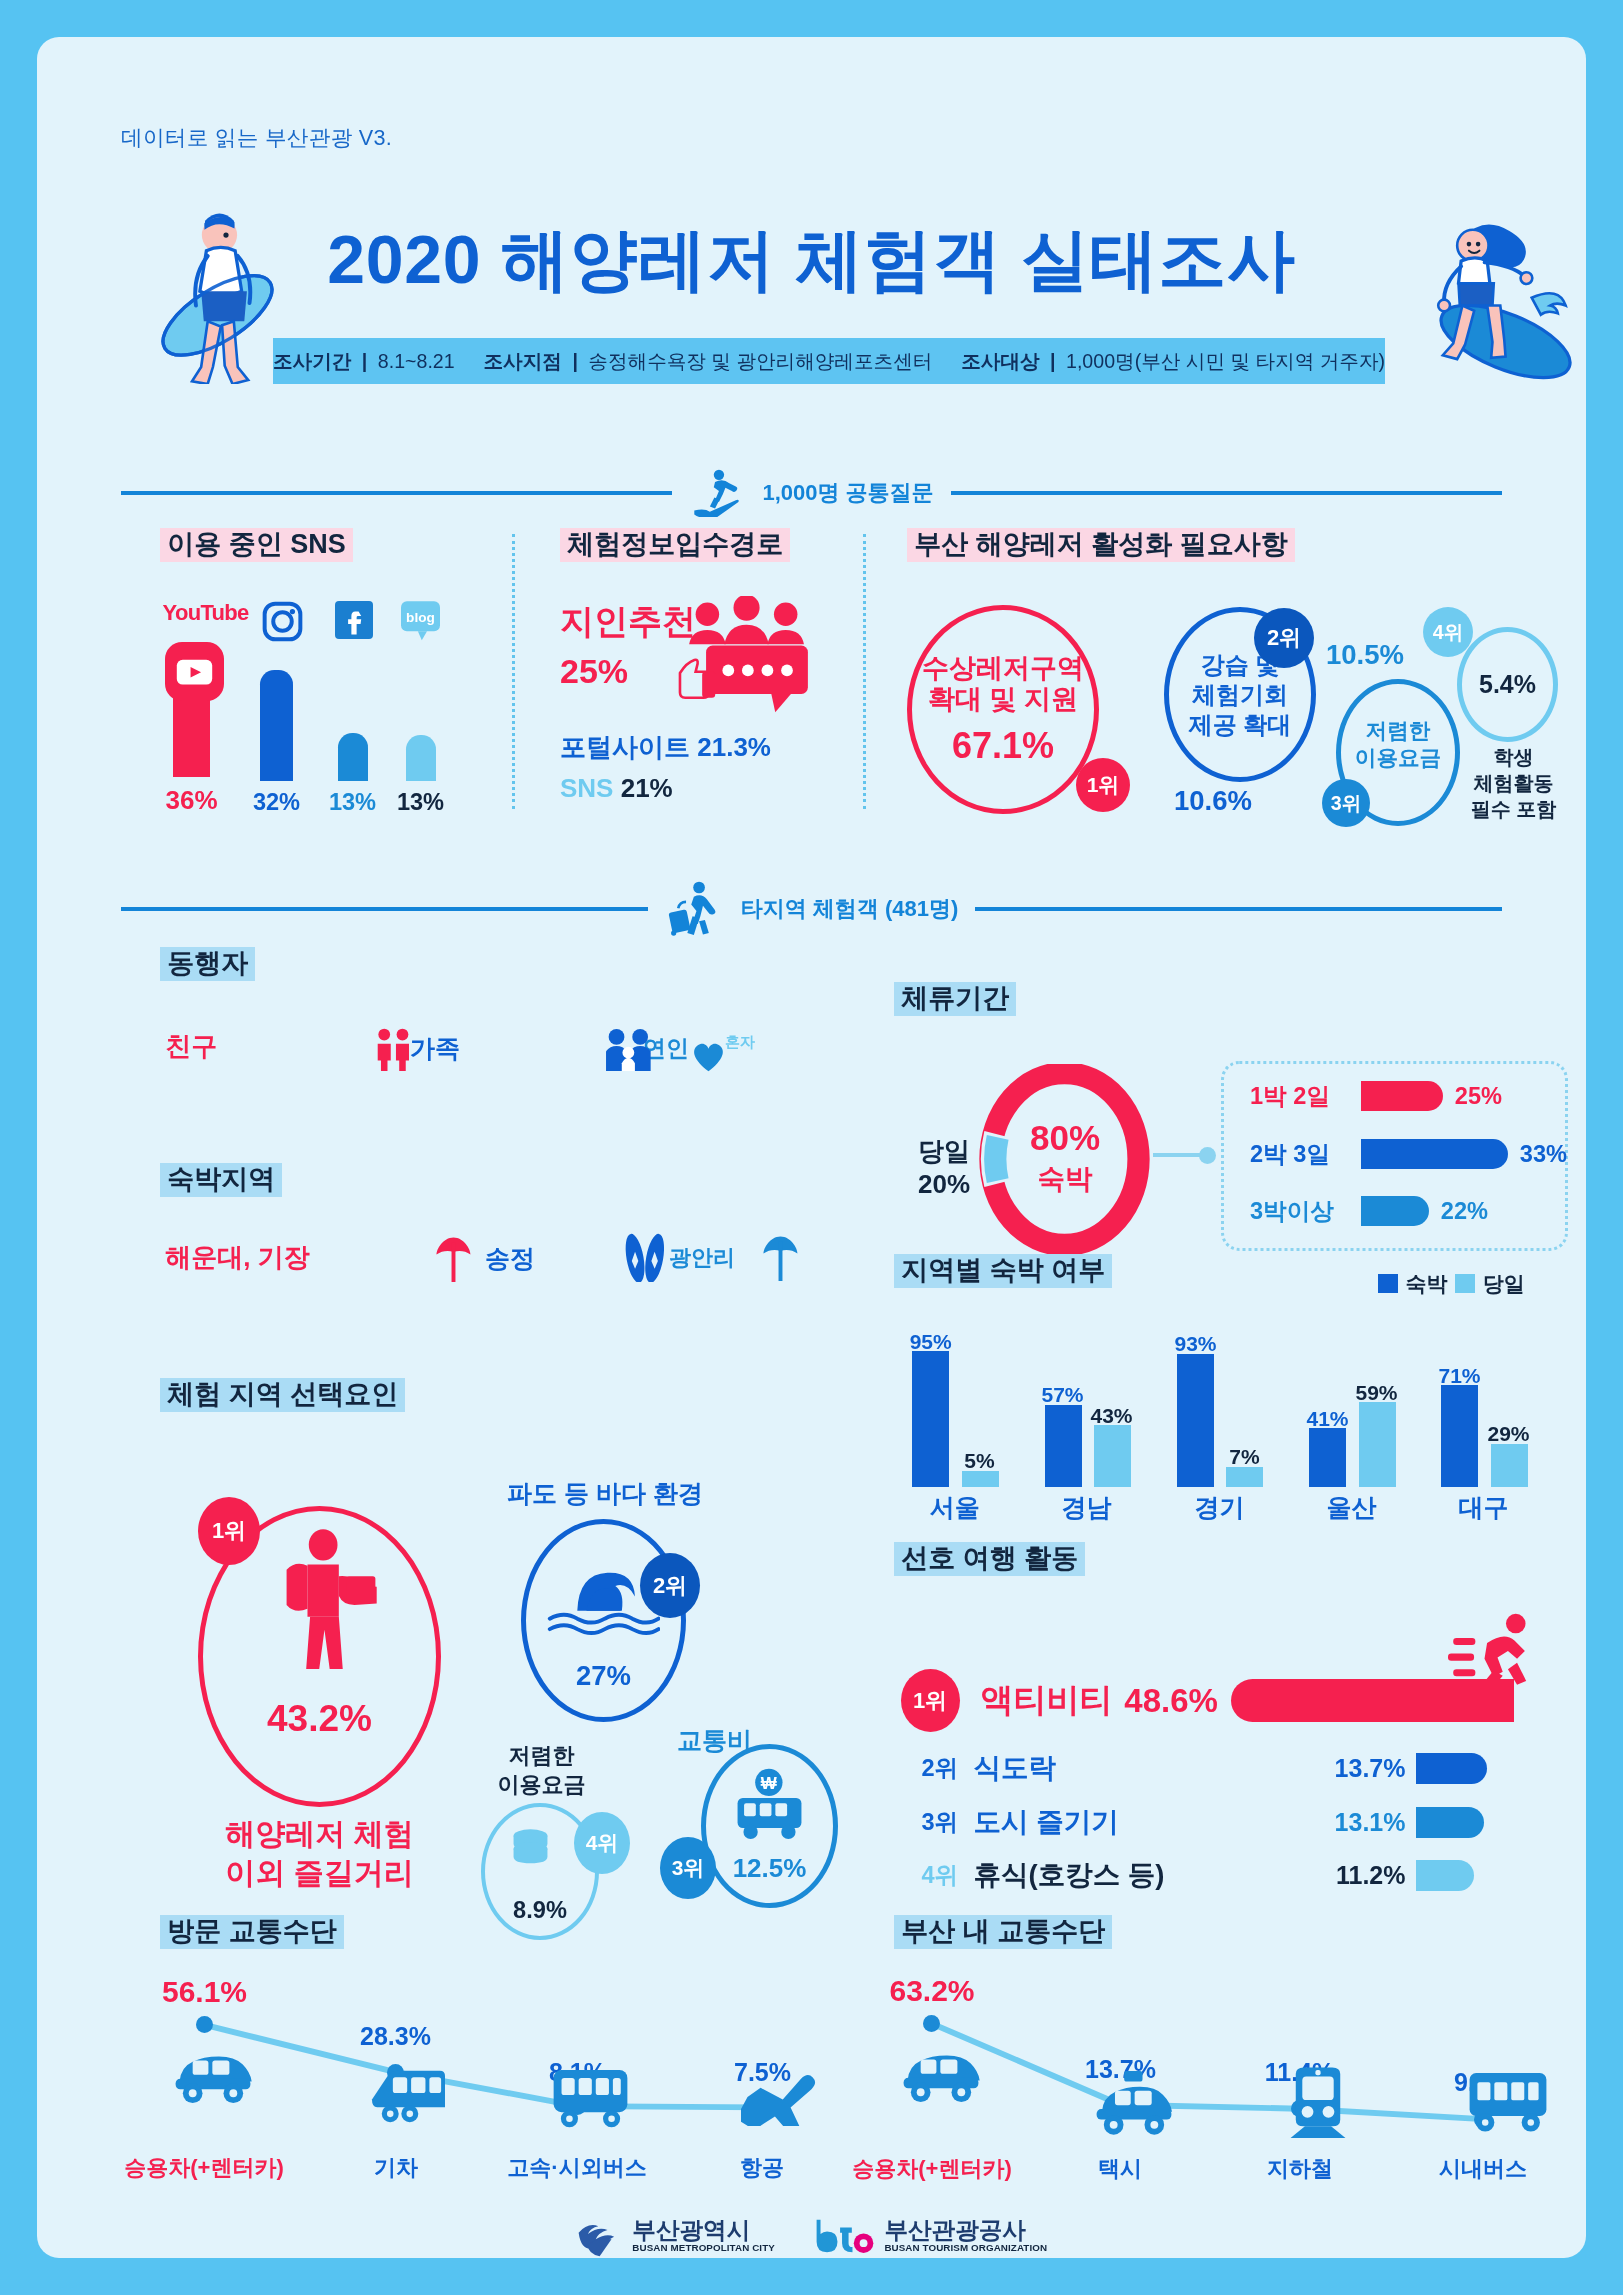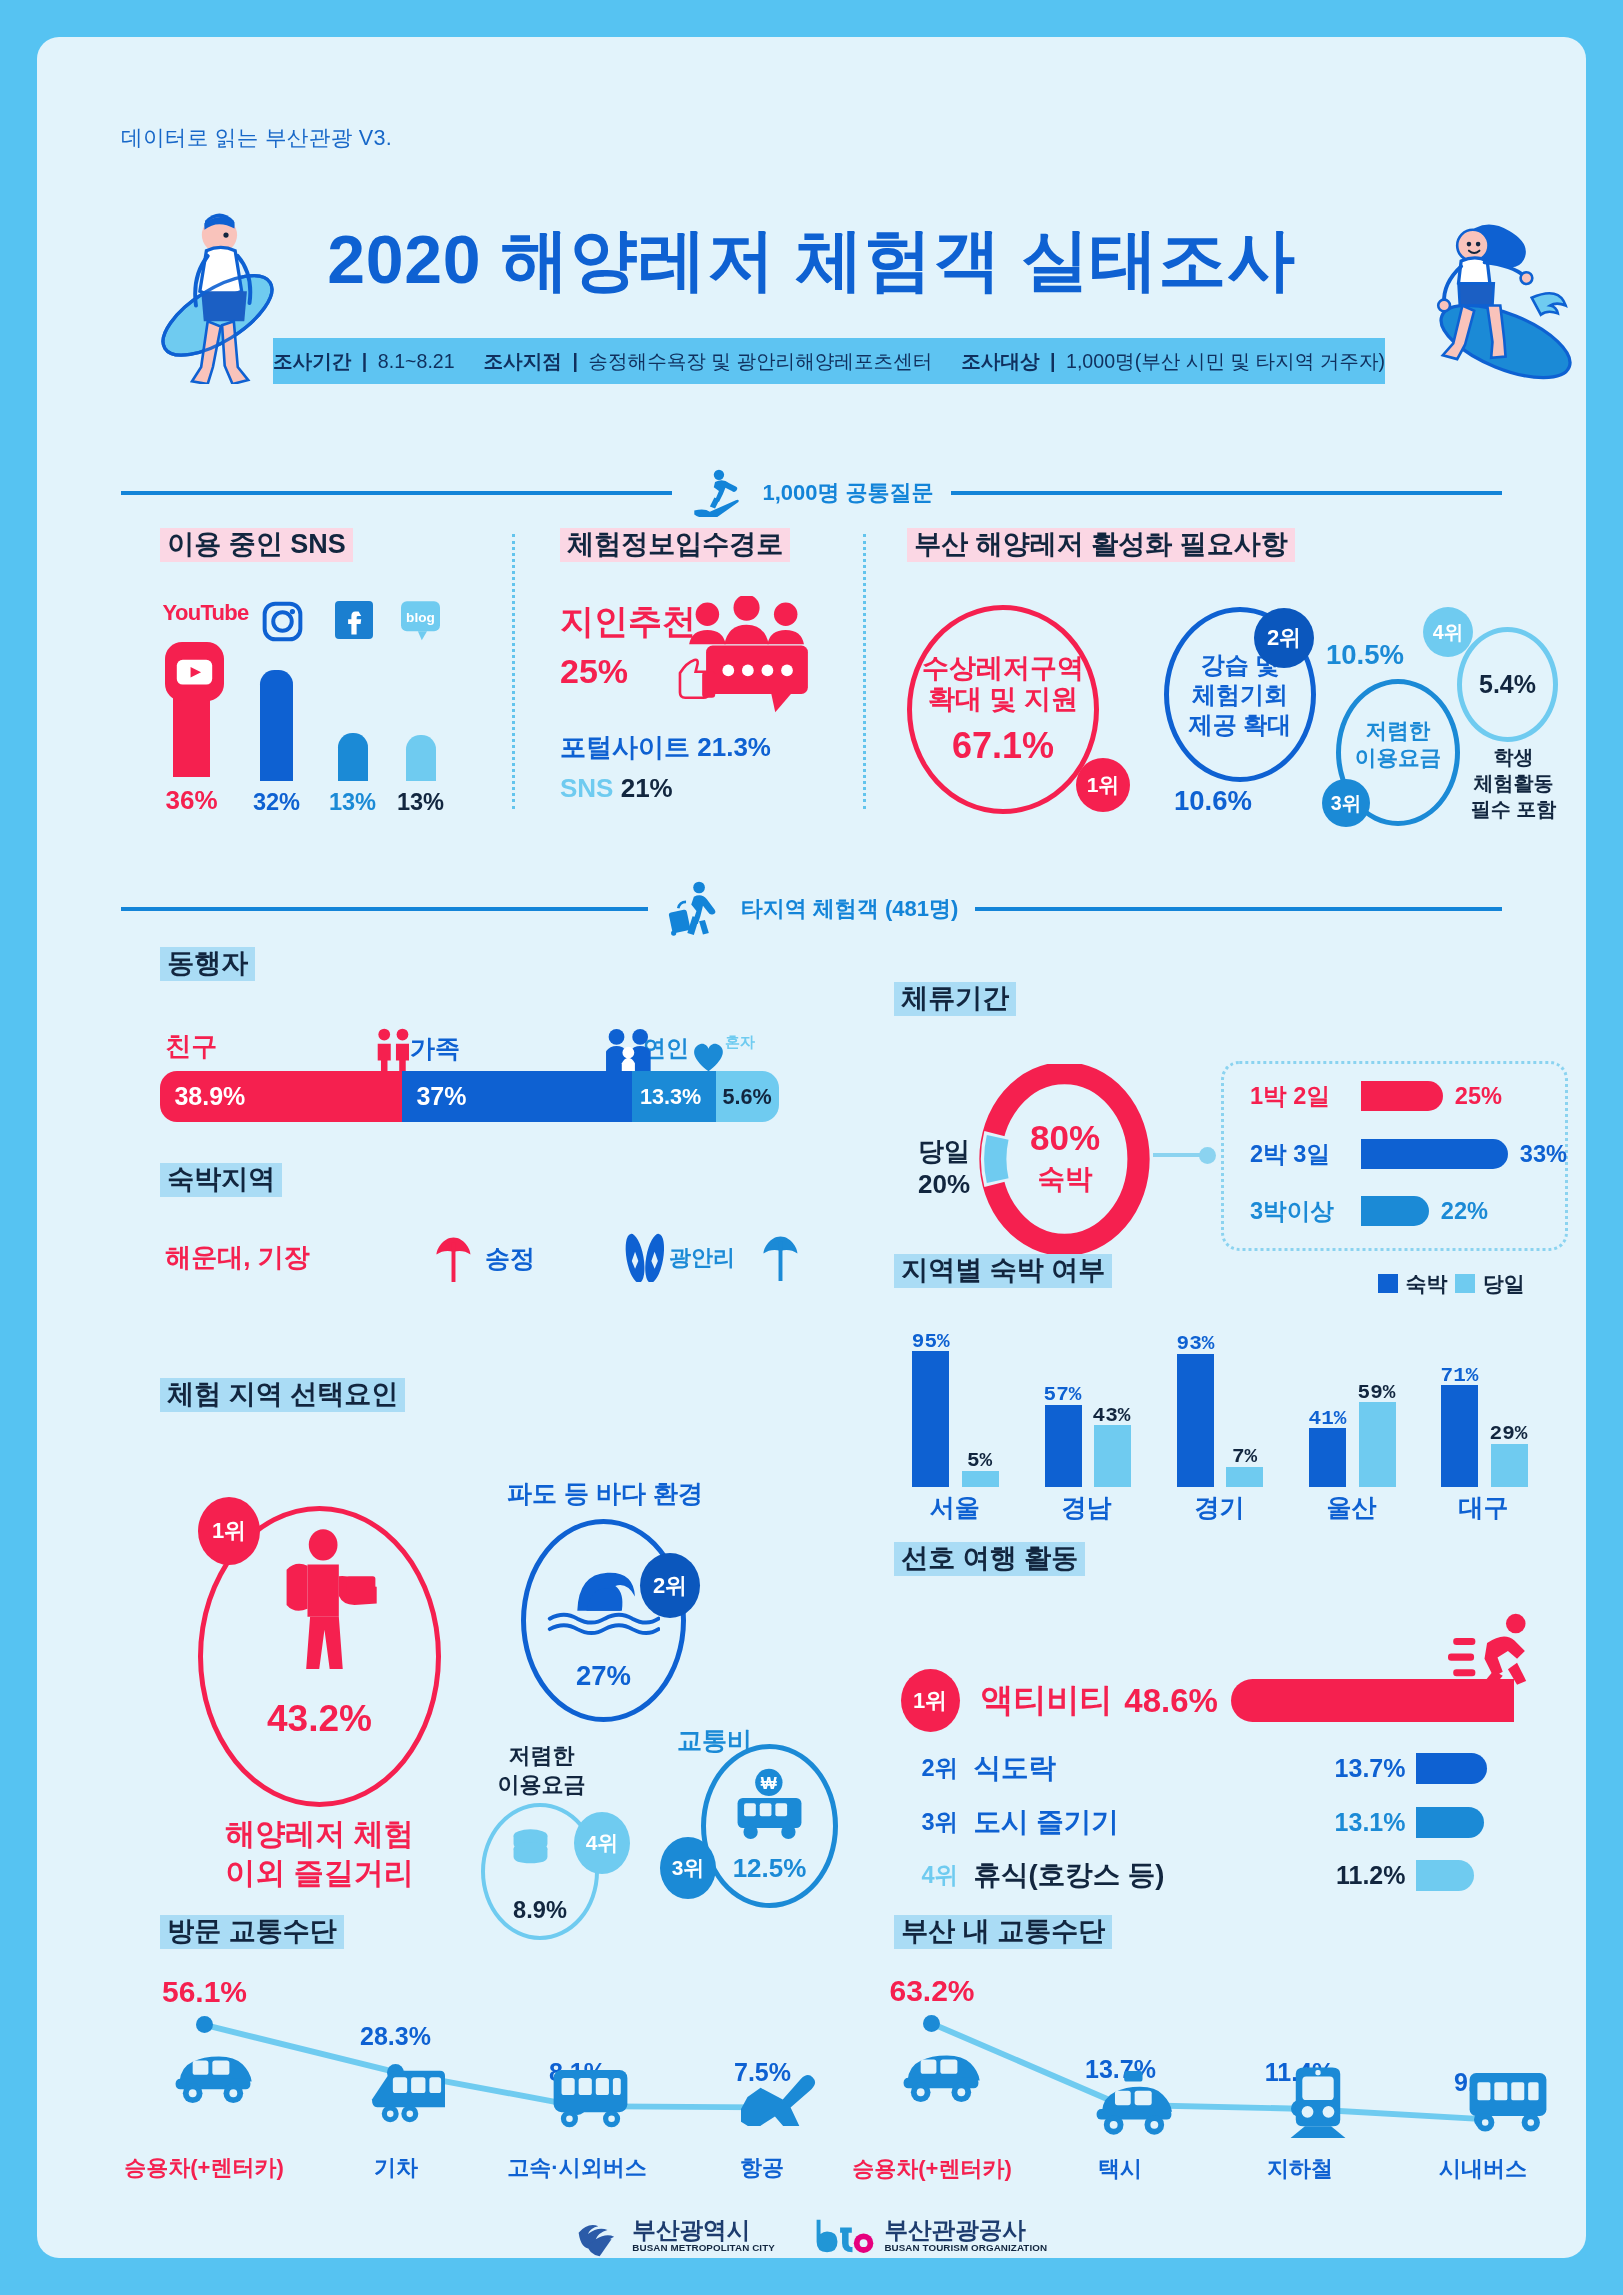--- a/index.html
+++ b/index.html
@@ -106,21 +106,21 @@
   
   .legendbox {
     position: absolute; border: 3.3px dotted #8bd3f0; border-radius: 18.3px;
   }
   .lg-row { position: absolute; display: flex; align-items: center; }
   .lg-name { font-size: 23.6px; font-weight: 700; width: 111px; }
   .lg-bar { height: 30px; border-radius: 0 15px 15px 0; }
   .lg-val { font-size: 23.6px; font-weight: 700; margin-left: 11.8px; }
 
   
-  .gb-wrap { position: absolute; font-family: Liberation Mono, monospace; }
+  .gb-wrap { position: absolute; }
   .gb-bar { position: absolute; bottom: 0; width: 37px; }
   .gb-val { position: absolute; font-size: 21px; font-weight: 700; width: 59px; text-align: center; }
   .gb-cat { position: absolute; font-size: 25px; font-weight: 700; color: #0e61d2; width: 111px; text-align: center; }
   .legend-inline { position: absolute; display: flex; align-items: center; gap: 7.9px; font-size: 21px; font-weight: 700; color: #12263f;}
   .legend-inline i { width: 19.6px; height: 19.6px; display: inline-block; }
 
   
   .pa-row { position: absolute; display: flex; align-items: center; }
   .pa-rank { font-size: 23.6px; font-weight: 700; }
   .pa-name { font-size: 27.5px; font-weight: 700; }
@@ -351,34 +351,20 @@
       <path d="M20 42 q2-10 12-10" fill="none" stroke="#1384d8" stroke-width="4"></path>
       <circle cx="13" cy="80" r="4" fill="#1384d8"></circle>
     </svg>
     <div class="dlabel">타지역 체험객 (481명)</div>
     <div class="line"></div>
   </div>
 
   <div class="blk" style="left:123px; top:910px; width:654px; height:177px;">
     <div class="hd blue">동행자</div>
 
-    <div class="stack" style="left:0; top:124px;">
-      <div class="sbar" style="width:242px;background:#f5204f;border-radius:17px 0 0 17px;">
-        <span>38.9%</span>
-      </div>
-      <div class="sbar" style="width:230px;background:#0e61d2;">
-        <span>37%</span>
-      </div>
-      <div class="sbar" style="width:84px;background:#1b8ad6;padding-left:7.9px;font-size:21.6px;">
-        <span>13.3%</span>
-      </div>
-      <div class="sbar" style="width:63px;background:#6fcbf0;color:#12263f;padding-left:6.5px;font-size:21.6px;border-radius:0 17px 17px 0;">
-        <span>5.6%</span>
-      </div>
-    </div>
 
     <div class="blk" style="left:5.2px; top:82px; font-size:26px; font-weight:700; color:#f5204f;">친구</div>
     <div class="blk" style="left:250px; top:85px; font-size:25px; font-weight:700; color:#0e61d2;">가족</div>
     <div class="blk" style="left:483px; top:86px; font-size:23px; font-weight:700; color:#1b8ad6;">연인</div>
     <div class="blk" style="left:565px; top:86px; font-size:15px; font-weight:700; color:#6fcbf0;">혼자</div>
 
     <svg class="blk" style="left:211px; top:81px;" width="46" height="43" viewBox="0 0 70 66">
       <circle cx="20" cy="10" r="9" fill="#f5204f"></circle>
         <circle cx="48" cy="10" r="9" fill="#f5204f"></circle>
       <path d="M10 24 h20 v26 h-5 v16 h-10 v-16 h-5z" fill="#f5204f"></path>

